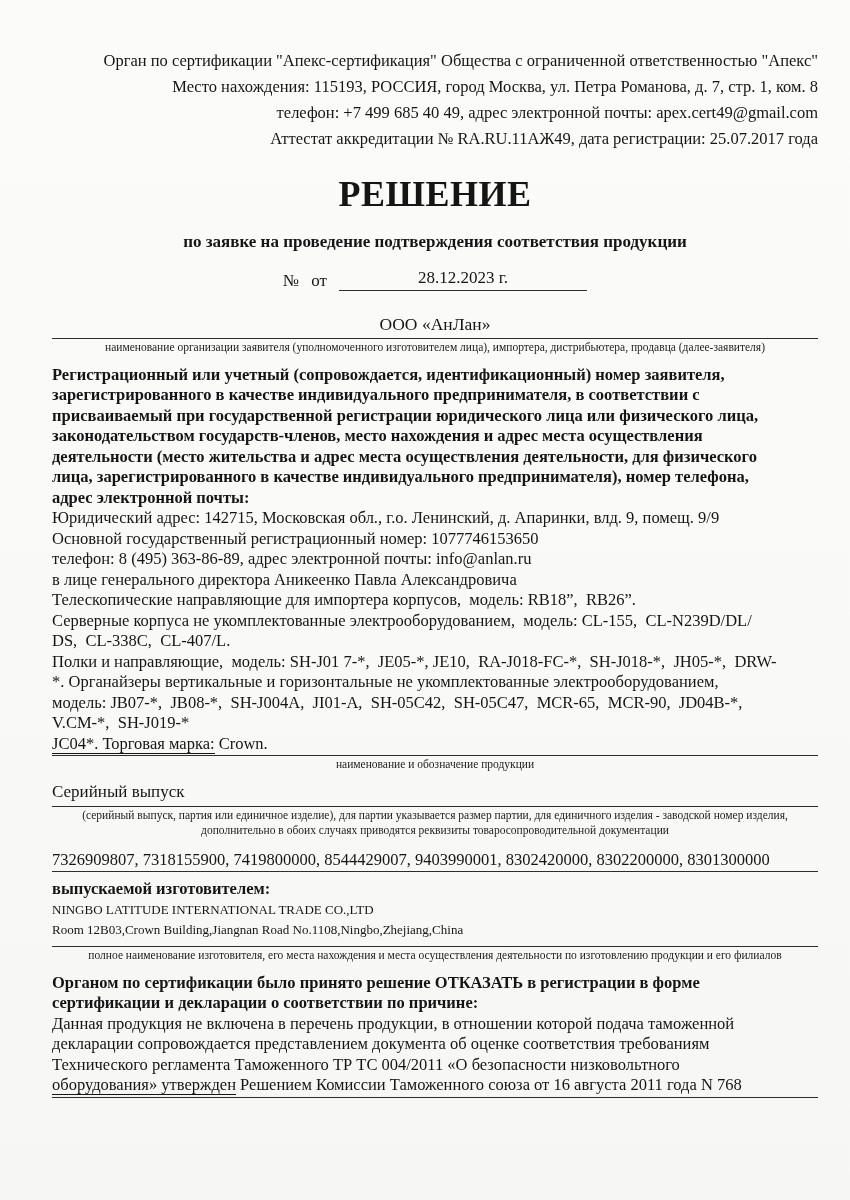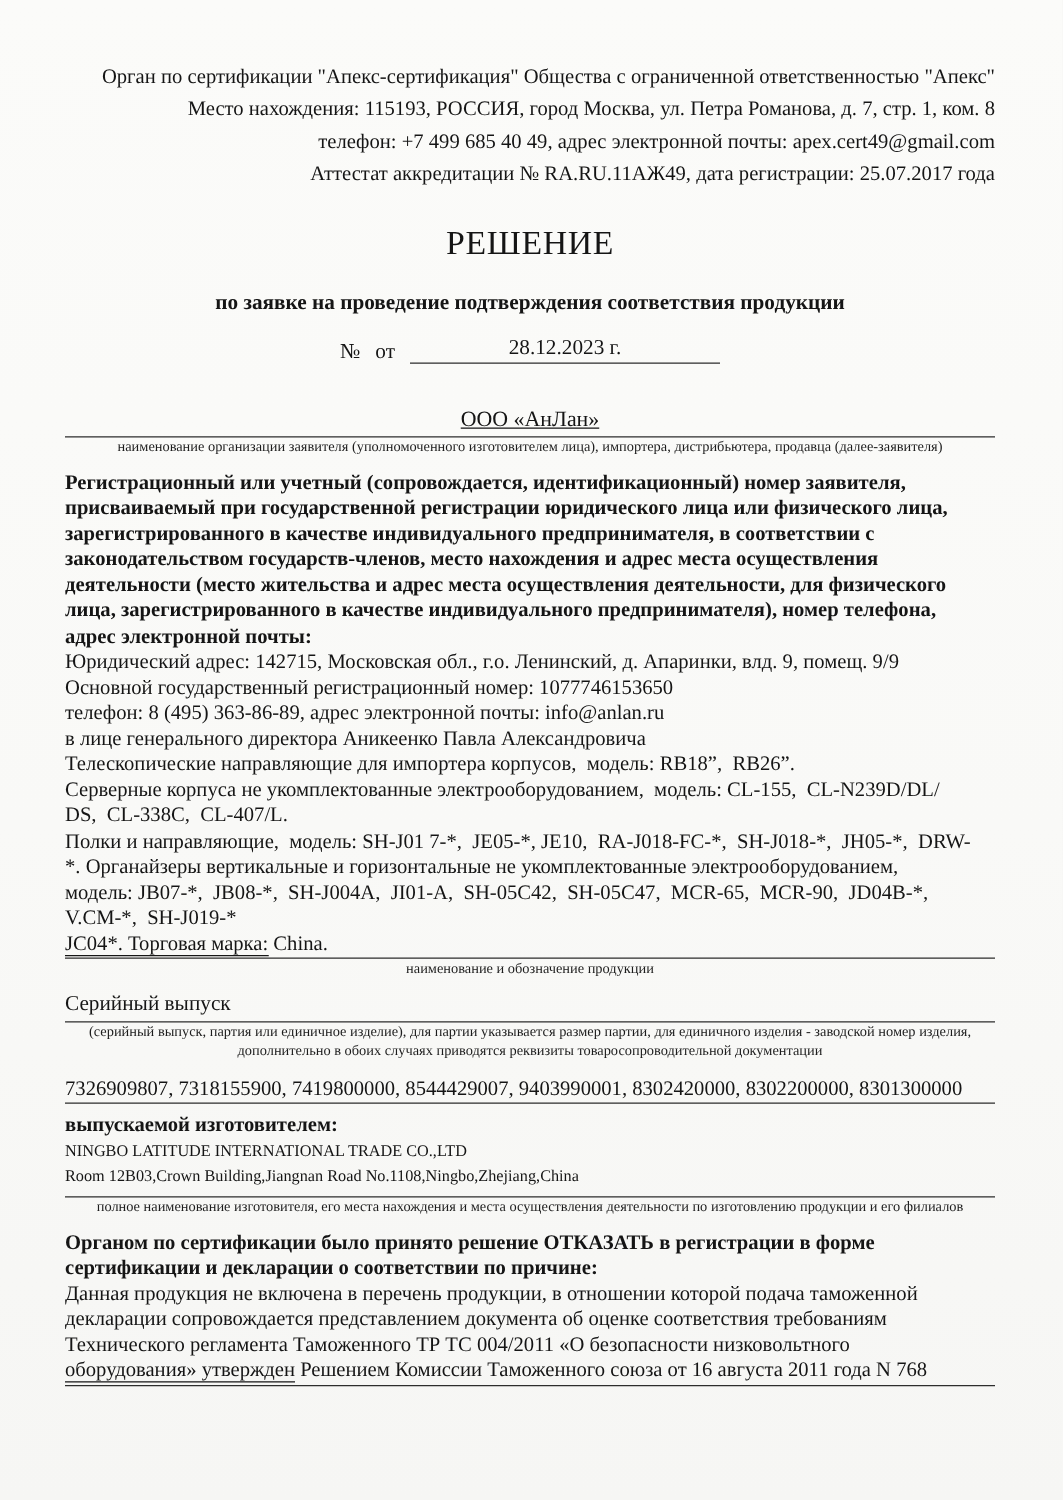--- a/index.html
+++ b/index.html
@@ -6,43 +6,43 @@
   body {
     width: 850px; height: 1200px;
     background: #f7f7f5;
     font-family: "Liberation Serif", "DejaVu Serif", serif;
     color: #151515;
     overflow: hidden;
   }
   .page {
     box-sizing: border-box;
     width: 850px; height: 1200px;
-    padding: 48px 54px 20px 52px;
+    padding: 48px 32px 20px 52px;
     background: linear-gradient(180deg, #fbfbf9 0%, #f9f9f7 55%, #f6f6f4 100%);
     font-size: 16.5px;
     line-height: 20.5px;
   }
   .header { text-align: right; line-height: 26px; font-size: 16.5px; }
   .title {
-    text-align: center; font-weight: normal; font-size: 27px;
+    text-align: center; font-weight: bold; font-size: 36px;
     letter-spacing: 0.5px; margin-top: 27px; line-height: 30px;
   }
   .subtitle { text-align: center; font-weight: bold; font-size: 17px; margin-top: 23px; }
   .numrow {
     display: flex; justify-content: center; align-items: flex-end;
     margin-top: 15px; gap: 12px; font-size: 17px;
   }
   .blank-field {
     display: inline-block; border-bottom: 1.6px solid #2d2d2d;
     text-align: center; padding: 0 10px 2px; min-width: 228px;
   }
   .num-bold { font-weight: bold; letter-spacing: 0.5px; }
   .applicant-line {
-    margin-top: 34px; border-bottom: 1.6px solid #2d2d2d;
-    text-align: center; font-size: 17.5px; padding-bottom: 3px; text-decoration: underline;
+    margin-top: 23px; border-bottom: 1.6px solid #2d2d2d;
+    text-align: center; font-size: 17.5px; padding-bottom: 3px;
   }
   .caption {
     font-size: 11.5px; line-height: 14px; text-align: center;
     margin-top: 1px; color: #1d1d1d;
   }
   .bold-block { font-weight: bold; margin-top: 11px; }
   .doc-line { white-space: pre-wrap; }
   .section-gap { margin-top: 13px; }
   .trademark-line { border-bottom: 1.6px solid #2d2d2d; padding-bottom: 1px; }
   .u-seg { border-bottom: 1.5px solid #161616; }
@@ -75,22 +75,22 @@
     <span>№</span>
     <span>от</span>
     <span class="blank-field"><span>28.12.2023 г.</span></span>
   </div>
 
   <div class="applicant-line">ООО «АнЛан»</div>
   <div class="caption">наименование организации заявителя (уполномоченного изготовителем лица), импортера, дистрибьютера, продавца (далее-заявителя)</div>
 
   <div class="bold-block">
     <div class="doc-line">Регистрационный или учетный (сопровождается, идентификационный) номер заявителя,</div>
+    <div class="doc-line">зарегистрированного в качестве индивидуального предпринимателя, в соответствии с</div>
     <div class="doc-line">присваиваемый при государственной регистрации юридического лица или физического лица,</div>
-    <div class="doc-line">зарегистрированного в качестве индивидуального предпринимателя, в соответствии с</div>
     <div class="doc-line">законодательством государств-членов, место нахождения и адрес места осуществления</div>
     <div class="doc-line">деятельности (место жительства и адрес места осуществления деятельности, для физического</div>
     <div class="doc-line">лица, зарегистрированного в качестве индивидуального предпринимателя), номер телефона,</div>
     <div class="doc-line">адрес электронной почты:</div>
   </div>
 
   <div>
     <div class="doc-line">Юридический адрес: 142715, Московская обл., г.о. Ленинский, д. Апаринки, влд. 9, помещ. 9/9</div>
     <div class="doc-line">Основной государственный регистрационный номер: 1077746153650</div>
     <div class="doc-line">телефон: 8 (495) 363-86-89, адрес электронной почты: info@anlan.ru</div>
@@ -99,21 +99,21 @@
 
 
   <div>
     <div class="doc-line">Телескопические направляющие для импортера корпусов,  модель: RB18”,  RB26”.</div>
     <div class="doc-line">Серверные корпуса не укомплектованные электрооборудованием,  модель: CL-155,  CL-N239D/DL/</div>
     <div class="doc-line">DS,  CL-338C,  CL-407/L.</div>
     <div class="doc-line">Полки и направляющие,  модель: SH-J01 7-*,  JE05-*, JE10,  RA-J018-FC-*,  SH-J018-*,  JH05-*,  DRW-</div>
     <div class="doc-line">*. Органайзеры вертикальные и горизонтальные не укомплектованные электрооборудованием,</div>
     <div class="doc-line">модель: JB07-*,  JB08-*,  SH-J004A,  JI01-A,  SH-05C42,  SH-05C47,  MCR-65,  MCR-90,  JD04B-*,</div>
     <div class="doc-line">V.CM-*,  SH-J019-*</div>
-    <div class="doc-line trademark-line"><span class="u-seg">JC04*. Торговая марка:</span><span> China.</span></div>
+    <div class="doc-line trademark-line"><span class="u-seg">JC04*. Торговая марка:</span><span> Crown.</span></div>
     <div class="caption">наименование и обозначение продукции</div>
   </div>
 
   <div class="serial-line">Серийный выпуск</div>
   <div class="caption">(серийный выпуск, партия или единичное изделие), для партии указывается размер партии, для единичного изделия - заводской номер изделия,</div>
   <div class="caption">дополнительно в обоих случаях приводятся реквизиты товаросопроводительной документации</div>
 
   <div class="section-gap">
     <div class="doc-line rule-under">7326909807, 7318155900, 7419800000, 8544429007, 9403990001, 8302420000, 8302200000, 8301300000</div>
   </div>

